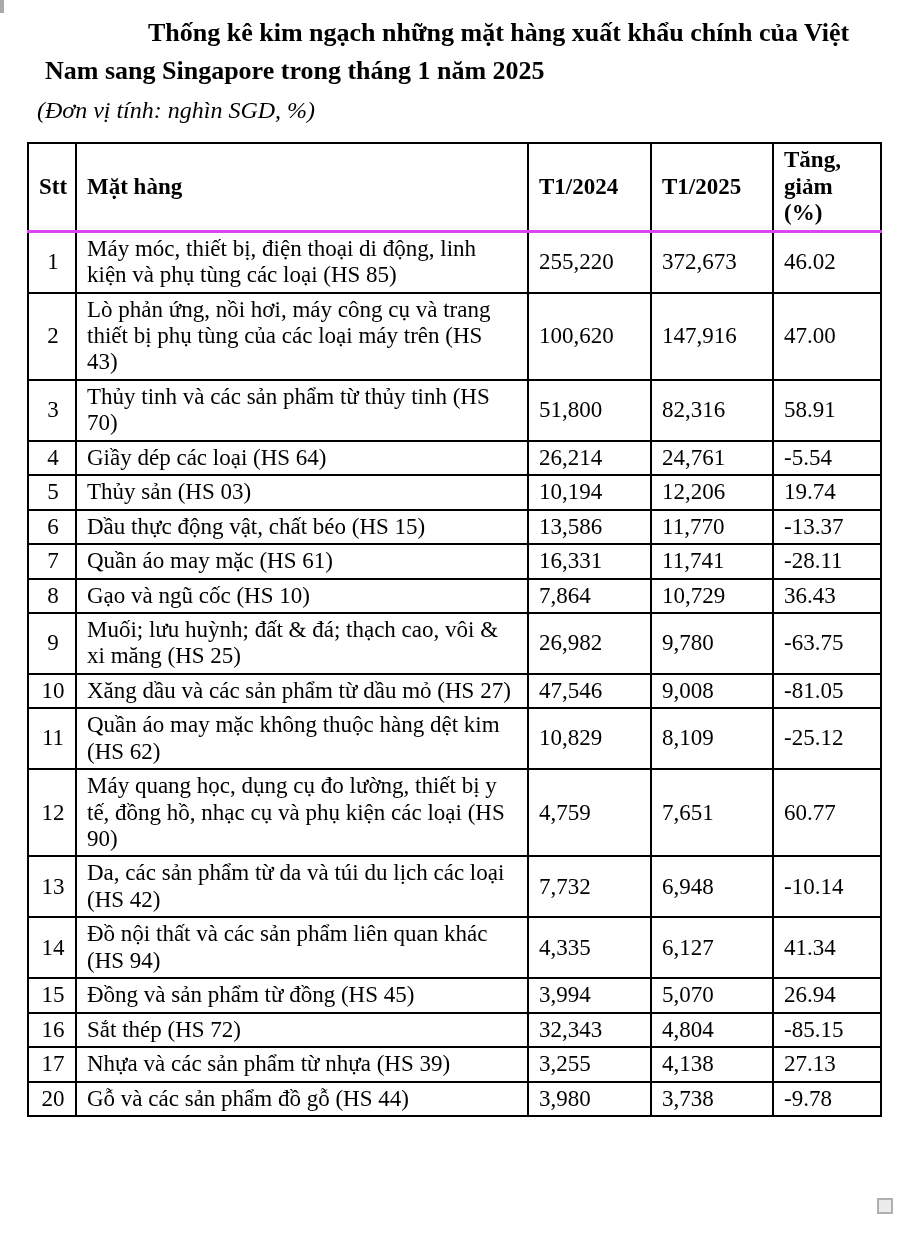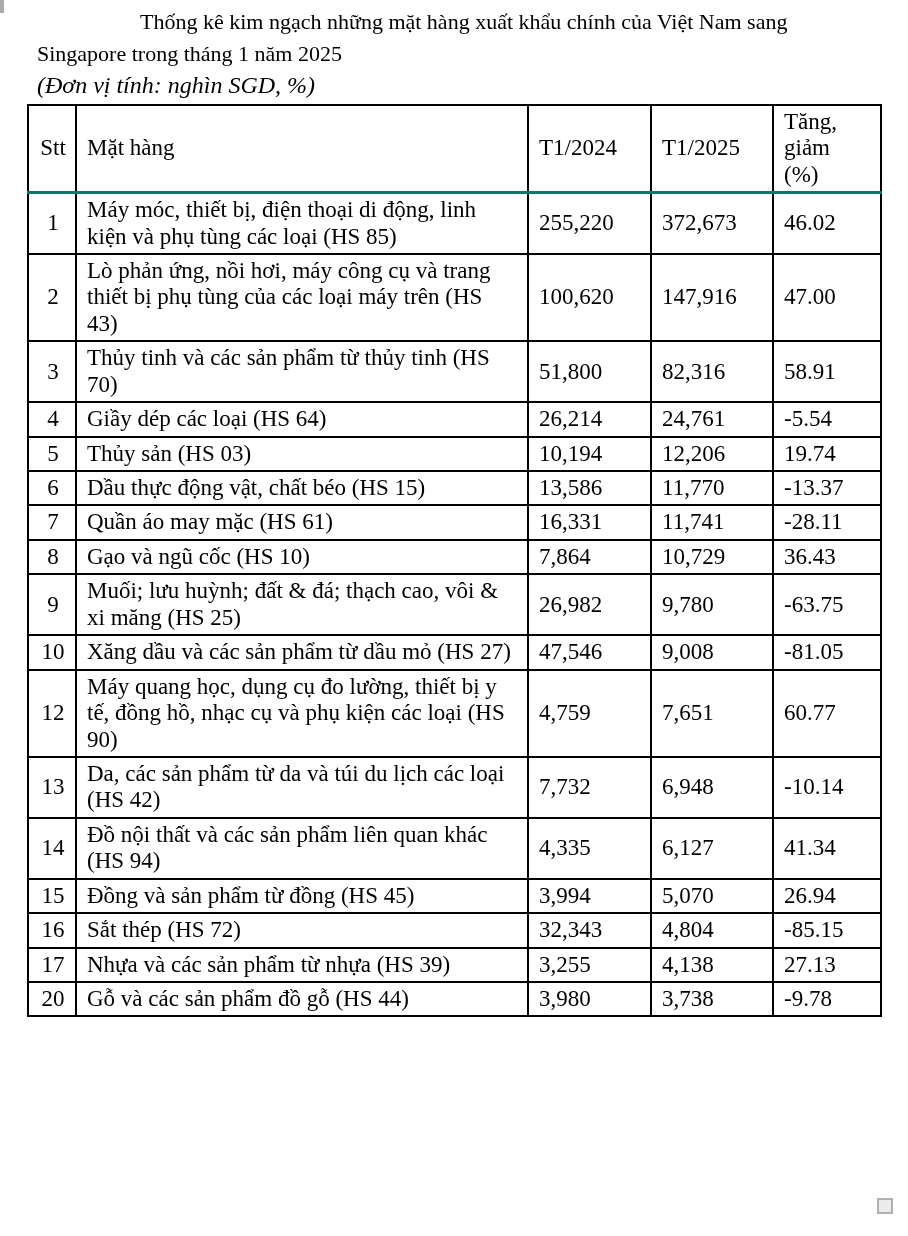--- a/index.html
+++ b/index.html
@@ -20,53 +20,53 @@
     left: 0;
     top: 0;
     width: 4px;
     height: 13px;
     background: #aaaaaa;
   }
   .page {
     padding: 6px 30px 0 37px;
   }
   h1.doc-title {
-    font-size: 22px;
-    font-weight: normal;
-    margin: 0;
+    font-size: 26px;
+    font-weight: bold;
+    margin: 8px;
     line-height: 1.45;
     text-indent: 103px;
   }
   p.unit-note {
     font-size: 24px;
     font-style: italic;
     font-weight: normal;
-    margin: 2px 0 5px 0;
+    margin: 2px 0 18px 0;
   }
   table.stats {
     border-collapse: collapse;
     table-layout: fixed;
     width: 853px;
     margin-left: -10px;
     background: #ffffff;
   }
   table.stats th,
   table.stats td {
     border: 2px solid #000000;
     padding: 3px 10px;
     font-size: 23px;
     line-height: 1.15;
     vertical-align: middle;
     text-align: left;
     overflow: hidden;
     word-wrap: break-word;
   }
   table.stats thead th {
-    font-weight: normal;
-    border-bottom: 3px solid #0f766e;
+    font-weight: bold;
+    border-bottom: 3px solid #d946ef;
   }
   table.stats .c-stt {
     text-align: center;
     padding-left: 2px;
     padding-right: 0;
   }
   .resize-handle {
     position: absolute;
     left: 877px;
     top: 1198px;
@@ -176,20 +176,27 @@
   </tr>
 
   <tr>
     <td class="c-stt">10</td>
     <td>Xăng dầu và các sản phẩm từ dầu mỏ (HS 27)</td>
     <td>47,546</td>
     <td>9,008</td>
     <td>-81.05</td>
   </tr>
 
+  <tr>
+    <td class="c-stt">11</td>
+    <td>Quần áo may mặc không thuộc hàng dệt kim (HS 62)</td>
+    <td>10,829</td>
+    <td>8,109</td>
+    <td>-25.12</td>
+  </tr>
 
   <tr>
     <td class="c-stt">12</td>
     <td>Máy quang học, dụng cụ đo lường, thiết bị y tế, đồng hồ, nhạc cụ và phụ kiện các loại (HS 90)</td>
     <td>4,759</td>
     <td>7,651</td>
     <td>60.77</td>
   </tr>
 
   <tr>

